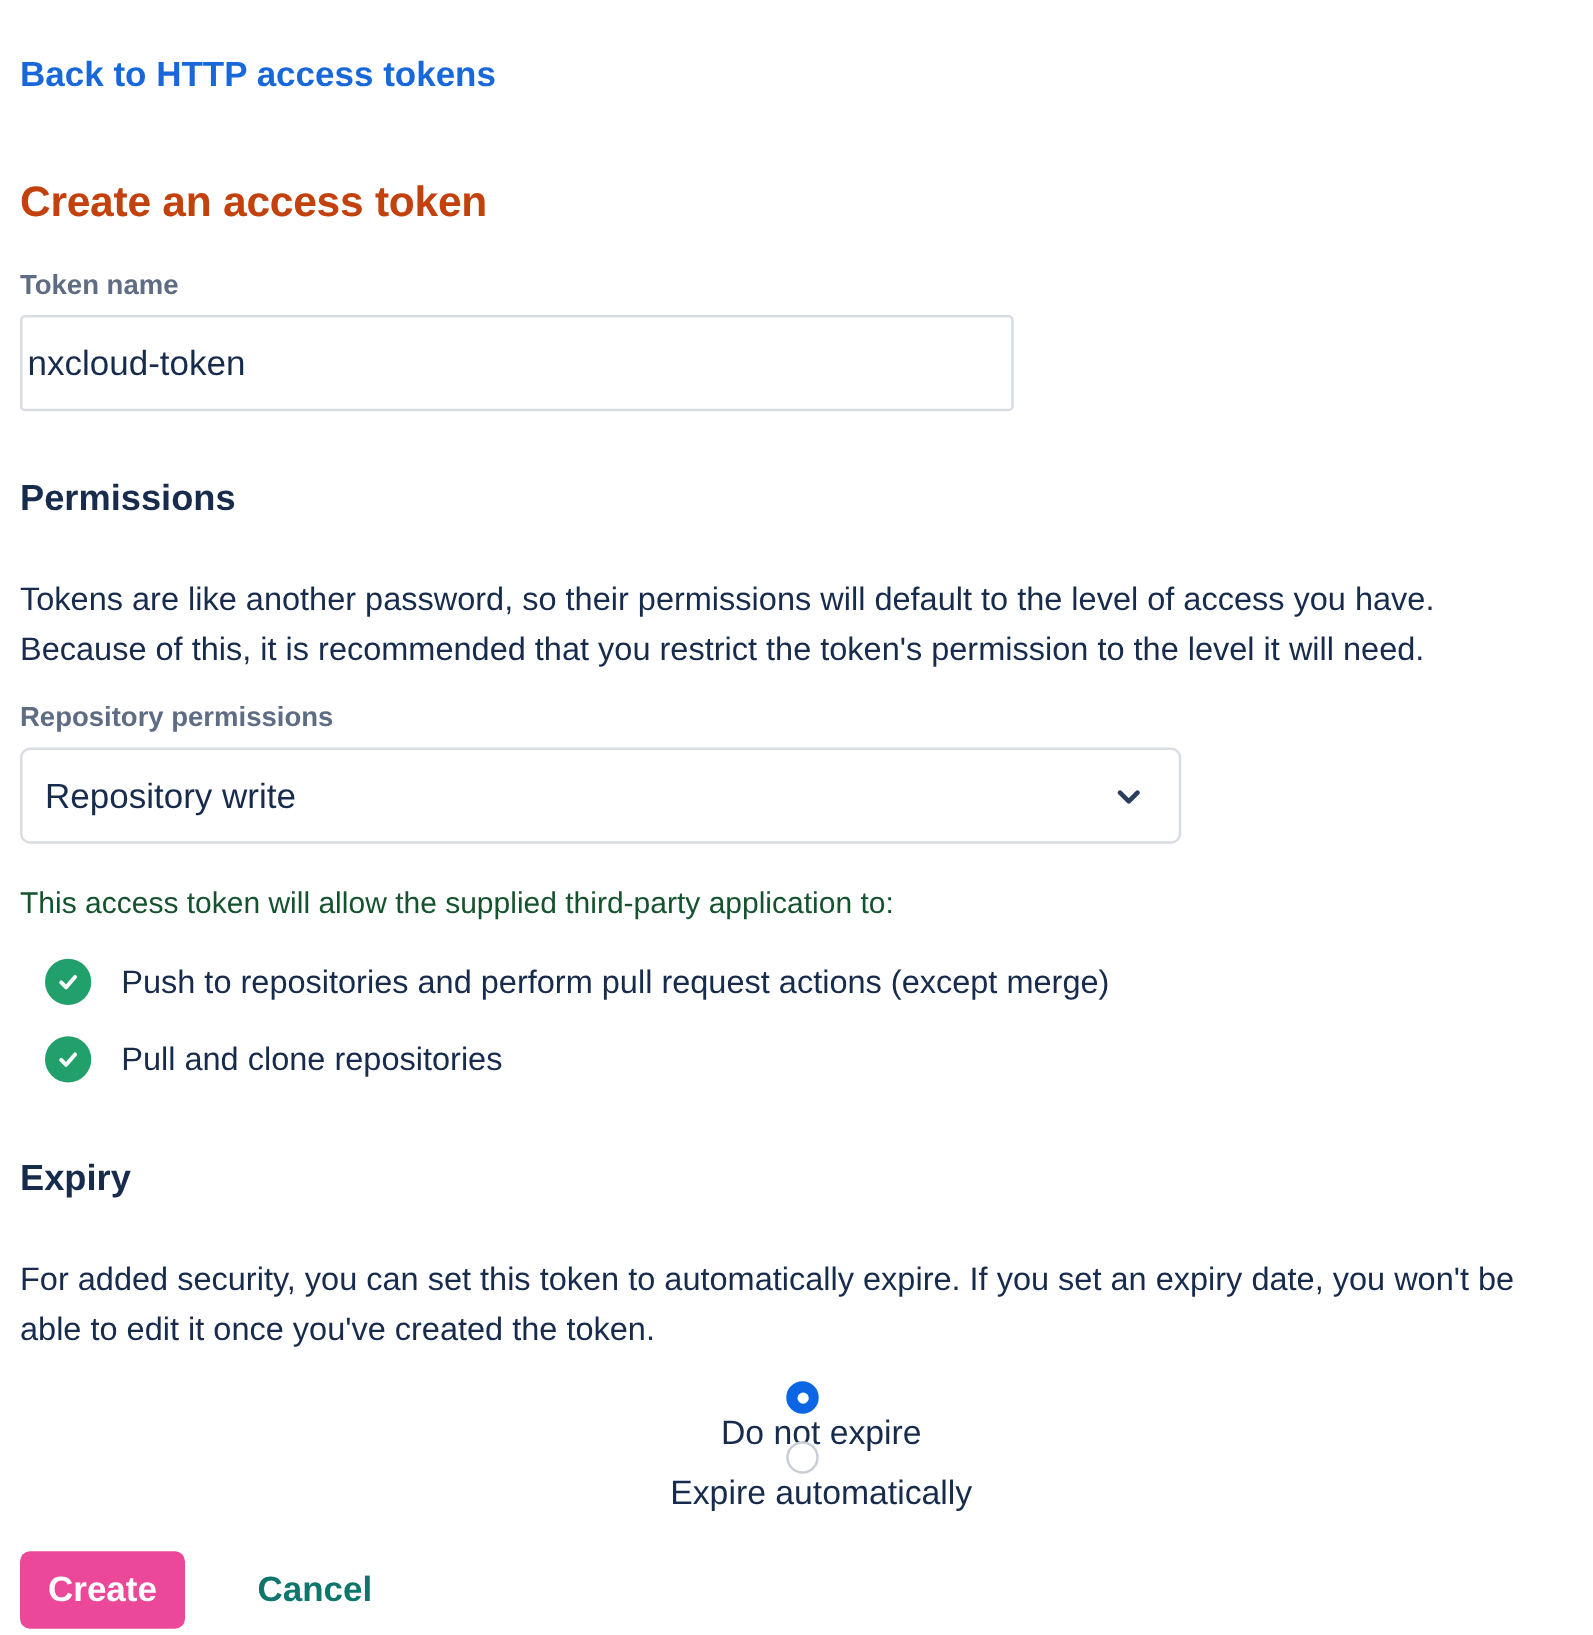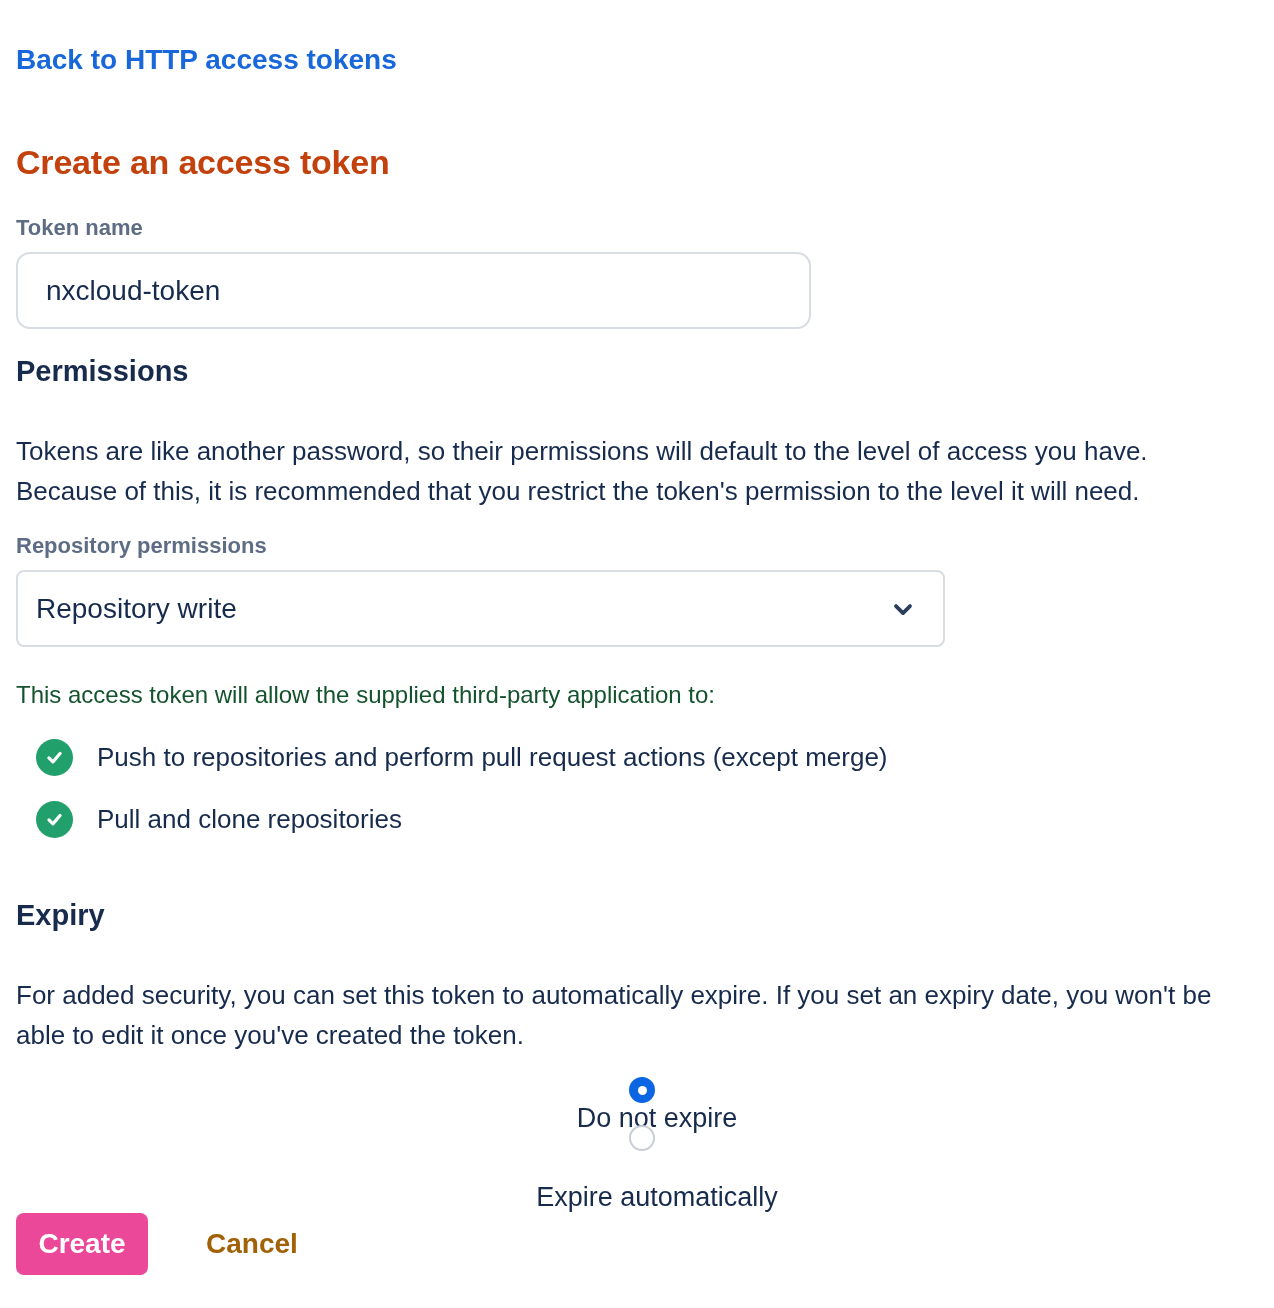--- a/index.html
+++ b/index.html
@@ -38,30 +38,30 @@
     line-height: 22px;
     font-weight: 700;
     color: #5E6C84;
   }
   .text-input {
     display: block;
     margin-top: 13px;
     width: 795px;
     height: 77px;
     border: 2px solid #D8DCE3;
-    border-radius: 14px;
-    background: #ffffff;
-    font-family: "Liberation Sans", "DejaVu Sans", sans-serif;
-    font-size: 28px;
-    color: #172B4D;
-    padding: 0 28px;
+    border-radius: 4px;
+    background: #ffffff;
+    font-family: "Liberation Sans", "DejaVu Sans", sans-serif;
+    font-size: 28px;
+    color: #172B4D;
+    padding: 0 4px;
     outline: none;
   }
   .section-heading {
-    margin-top: 24px;
+    margin-top: 52px;
     font-size: 29px;
     line-height: 36px;
     font-weight: 600;
     color: #172B4D;
   }
   .body-text {
     margin-top: 42px;
     font-size: 26px;
     line-height: 40px;
     font-weight: 400;
@@ -124,21 +124,21 @@
   .section-heading.expiry { margin-top: 56px; }
   .radio-row {
     display: flex;
     align-items: center;
     margin-top: 22px;
     height: 40px;
     padding-left: 10px;
     cursor: pointer;
     flex-direction: column;
   }
-  .radio-row + .radio-row { margin-top: 8px; gap: 31px; }
+  .radio-row + .radio-row { margin-top: 8px; }
   .radio-circle {
     width: 26px;
     height: 26px;
     border-radius: 50%;
     flex: 0 0 auto;
     position: relative;
     background: #ffffff;
     border: 2px solid #C9CED6;
   }
   .radio-row.selected .radio-circle {
@@ -179,21 +179,21 @@
     align-items: center;
     justify-content: center;
   }
   .cancel-button {
     margin-left: 42px;
     background: transparent;
     border: none;
     font-family: "Liberation Sans", "DejaVu Sans", sans-serif;
     font-size: 28px;
     font-weight: 600;
-    color: #a16207;
+    color: #0f766e;
     cursor: pointer;
     padding: 10px 16px;
   }
 </style>
 </head>
 <body>
 
 <div class="container">
 
   <a class="back-link">Back to HTTP access tokens</a>

